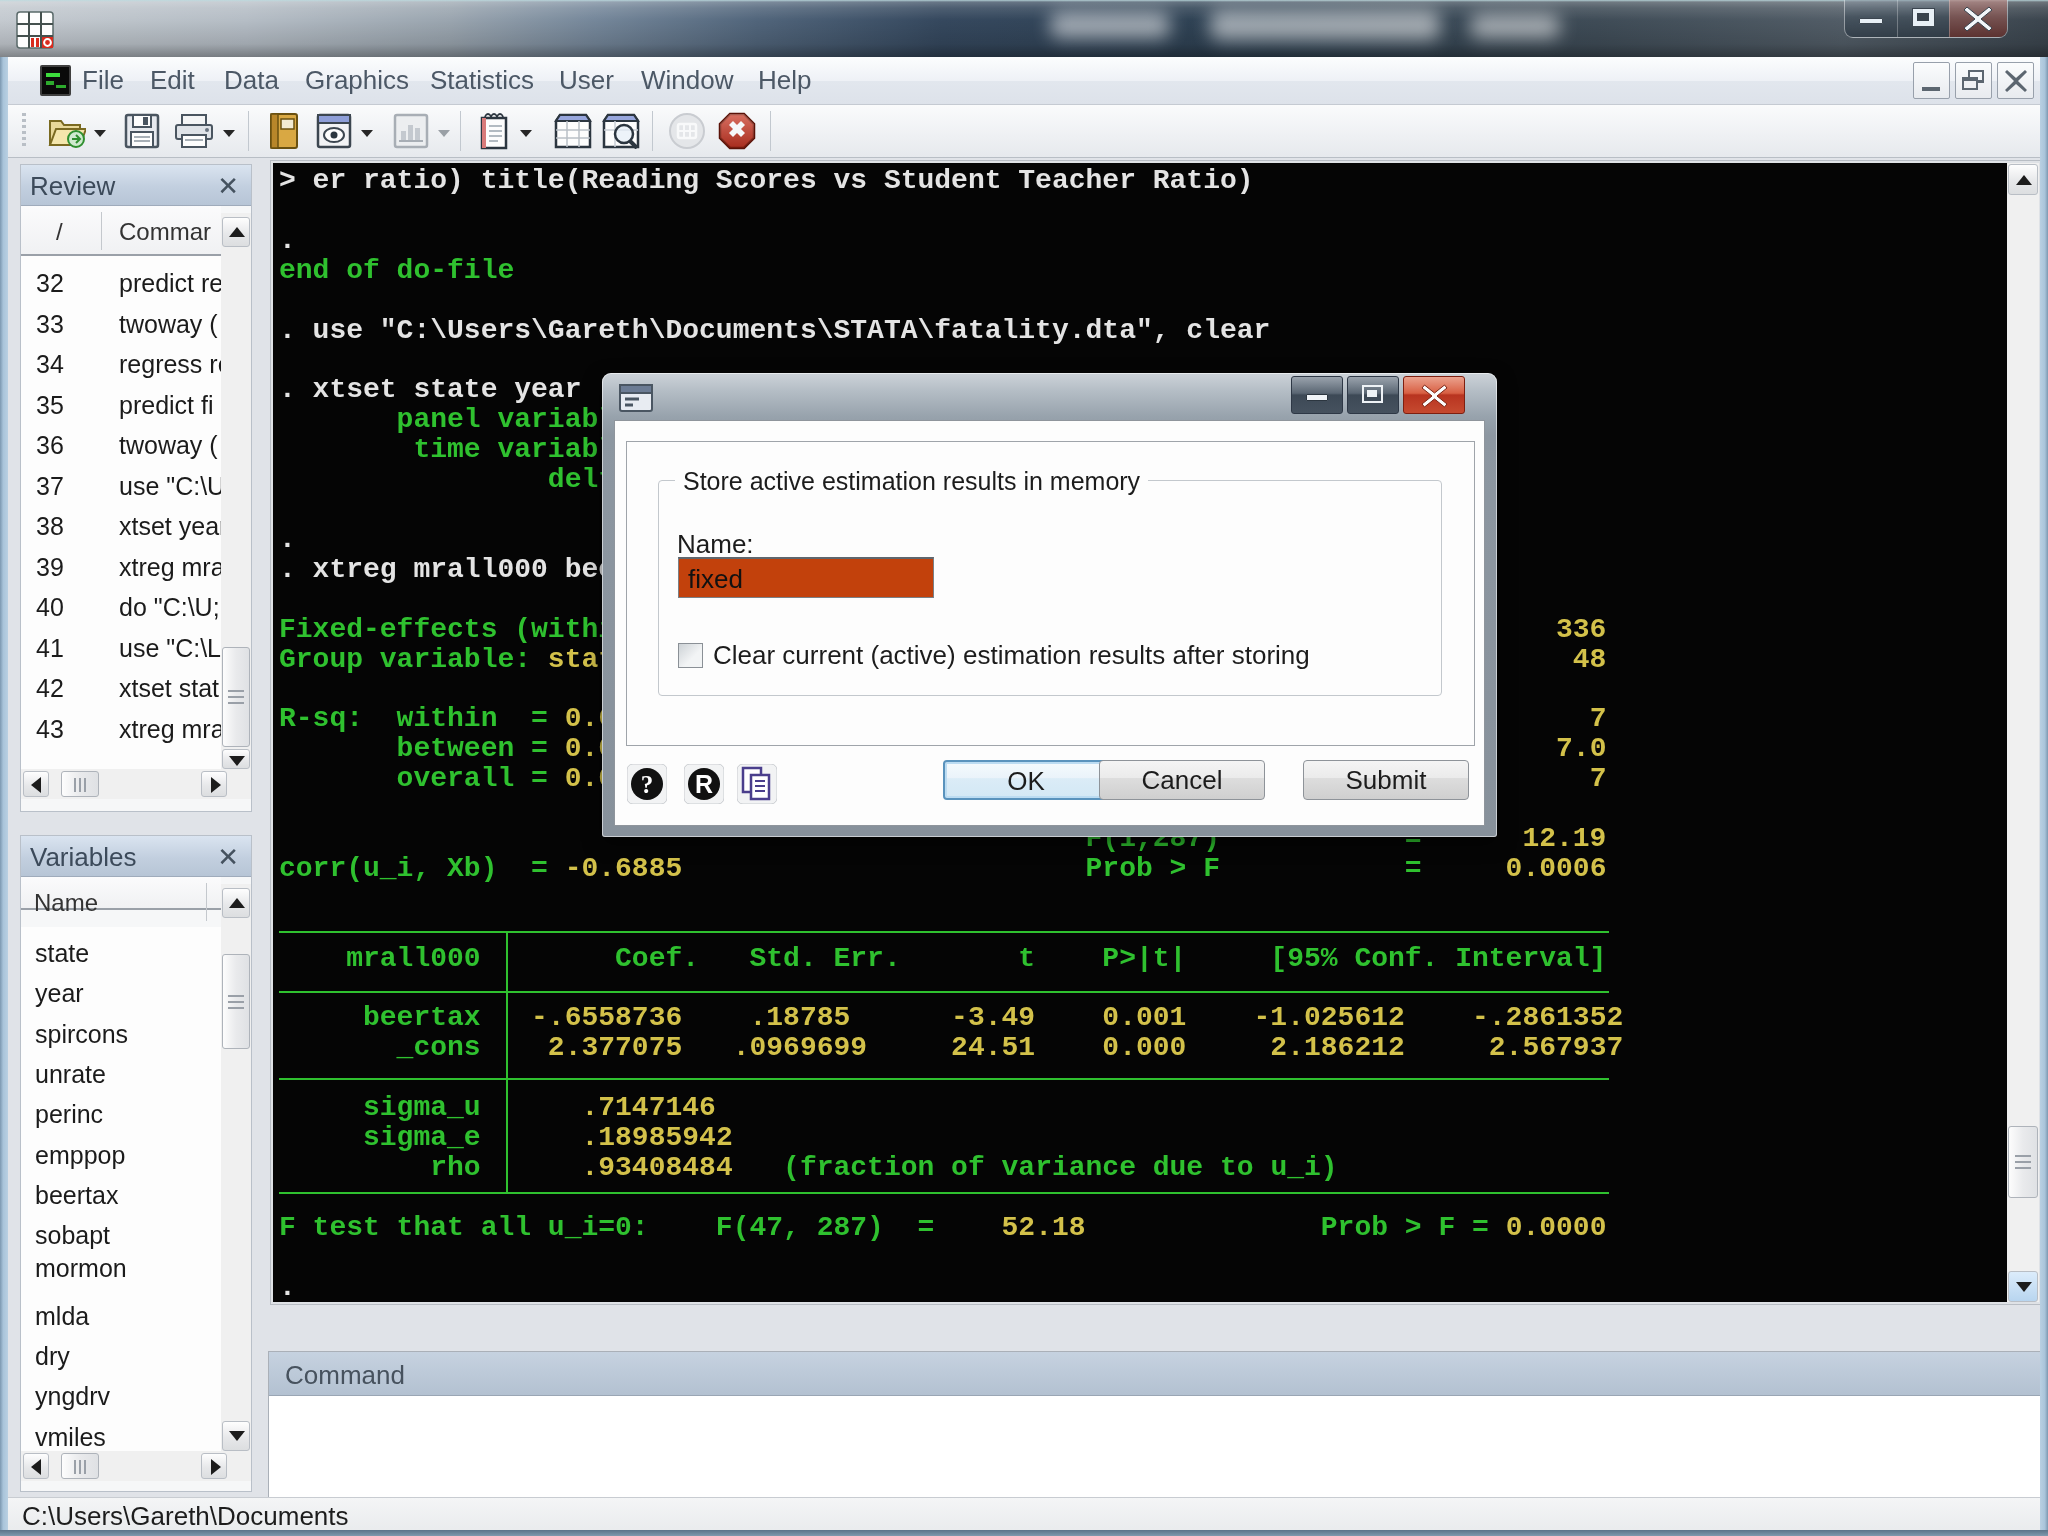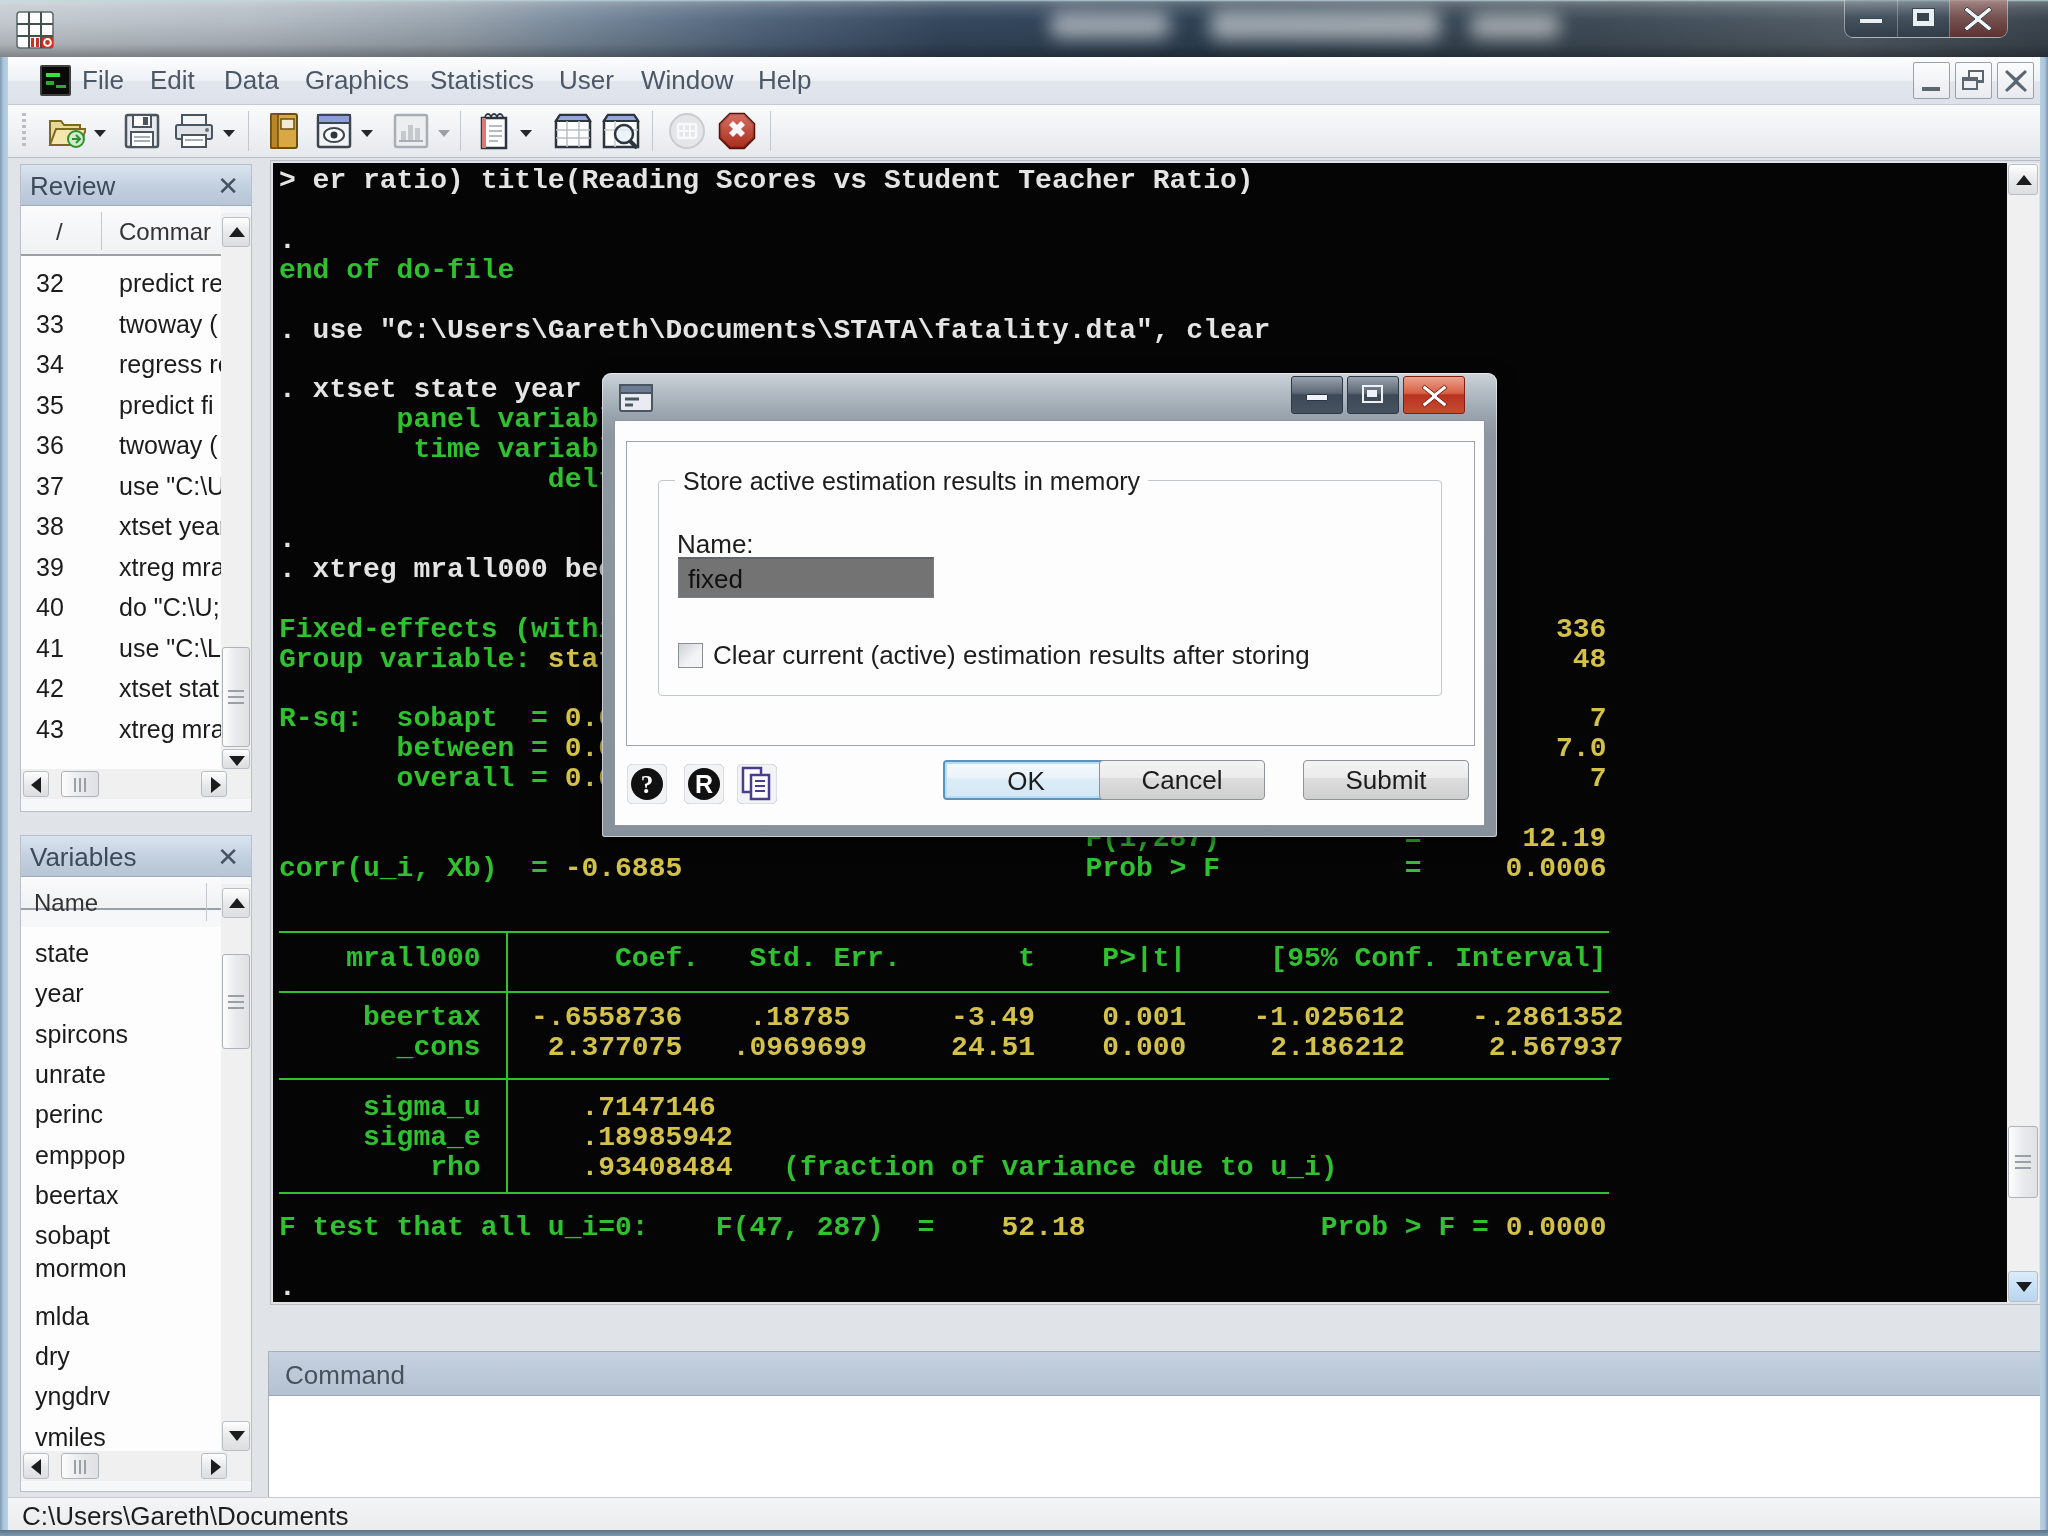--- a/index.html
+++ b/index.html
@@ -265,21 +265,21 @@
 <span class="g">       panel variable:  </span><span class="y">state</span><span class="g"> (strongly balanced)</span>
 <span class="g">        time variable:  </span><span class="y">year, 1982 to 1988</span>
 <span class="g">                delta:  </span><span class="y">1 unit</span>
 
 <span class="w">.</span>
 <span class="w">. xtreg mrall000 beertax, fe</span>
 
 <span class="g">Fixed-effects (within) regression               Number of obs      =</span><span class="y">        336</span>
 <span class="g">Group variable: </span><span class="y">state</span><span class="g">                           Number of groups   =</span><span class="y">         48</span>
 
-<span class="g">R-sq:  sobapt  = </span><span class="y">0.6565</span><span class="g">                         Obs per group: min =</span><span class="y">          7</span>
+<span class="g">R-sq:  within  = </span><span class="y">0.6565</span><span class="g">                         Obs per group: min =</span><span class="y">          7</span>
 <span class="g">       between = </span><span class="y">0.0094</span><span class="g">                                        avg =</span><span class="y">        7.0</span>
 <span class="g">       overall = </span><span class="y">0.0536</span><span class="g">                                        max =</span><span class="y">          7</span>
 
 <span class="g">                                                F(1,287)           =</span><span class="y">      12.19</span>
 <span class="g">corr(u_i, Xb)  = </span><span class="y">-0.6885</span><span class="g">                        Prob &gt; F           =</span><span class="y">     0.0006</span>
 
 
 <span class="g">    mrall000        Coef.   Std. Err.       t    P&gt;|t|     [95% Conf. Interval]</span>
 
 <span class="g">     beertax  </span><span class="y"> -.6558736    .18785      -3.49    0.001    -1.025612    -.2861352</span>
@@ -461,21 +461,21 @@
         <svg class="abs" style="left:17px;top:7px" width="27" height="24" viewBox="0 0 27 24">
           <path d="M3.5 1 L13.5 9 L23.5 1 L26 4 L16 12 L26 20 L23.5 23 L13.5 15 L3.5 23 L1 20 L11 12 L1 4 Z" fill="#fbfcfd" stroke="#7e2414" stroke-width="1"></path>
         </svg>
       </div>
   </div>
   <div id="dlgclient">
     <div id="dlginner"></div>
     <div class="groupbox"></div>
     <div class="abs" style="left:60px;top:46px;background:#fdfdfd;padding:0 8px;font-size:25px;color:#1c1c1c;">Store active estimation results in memory</div>
     <div class="abs" style="left:62px;top:108px;font-size:26px;color:#1c1c1c;">Name:</div>
-    <div class="abs" style="left:63px;top:136px;width:256px;height:41px;background:#737373;border:1px solid #7a8086;border-top:2px solid #5f666d;">
+    <div class="abs" style="left:63px;top:136px;width:256px;height:41px;background:#c2410c;border:1px solid #7a8086;border-top:2px solid #5f666d;">
       <div class="abs" style="left:9px;top:5px;font-size:26px;color:#111;">fixed</div>
     </div>
     <div class="abs" style="left:63px;top:222px;width:25px;height:25px;background:linear-gradient(135deg,#cdd2d6,#f2f4f5 60%);border:1px solid #8a9096;"></div>
     <div class="abs" style="left:98px;top:219px;font-size:26px;color:#1c1c1c;">Clear current (active) estimation results after storing</div>
 
     <svg class="roundicon" style="left:12px;" viewBox="0 0 40 40">
         <rect x="0" y="0" width="40" height="40" rx="6" fill="#f2f3f4" stroke="#c9ccd0"></rect>
         <circle cx="20" cy="20" r="16" fill="#111"></circle>
         <text x="20" y="29" font-size="25" font-weight="bold" fill="#fff" text-anchor="middle" font-family="Liberation Serif">?</text>
       </svg>

